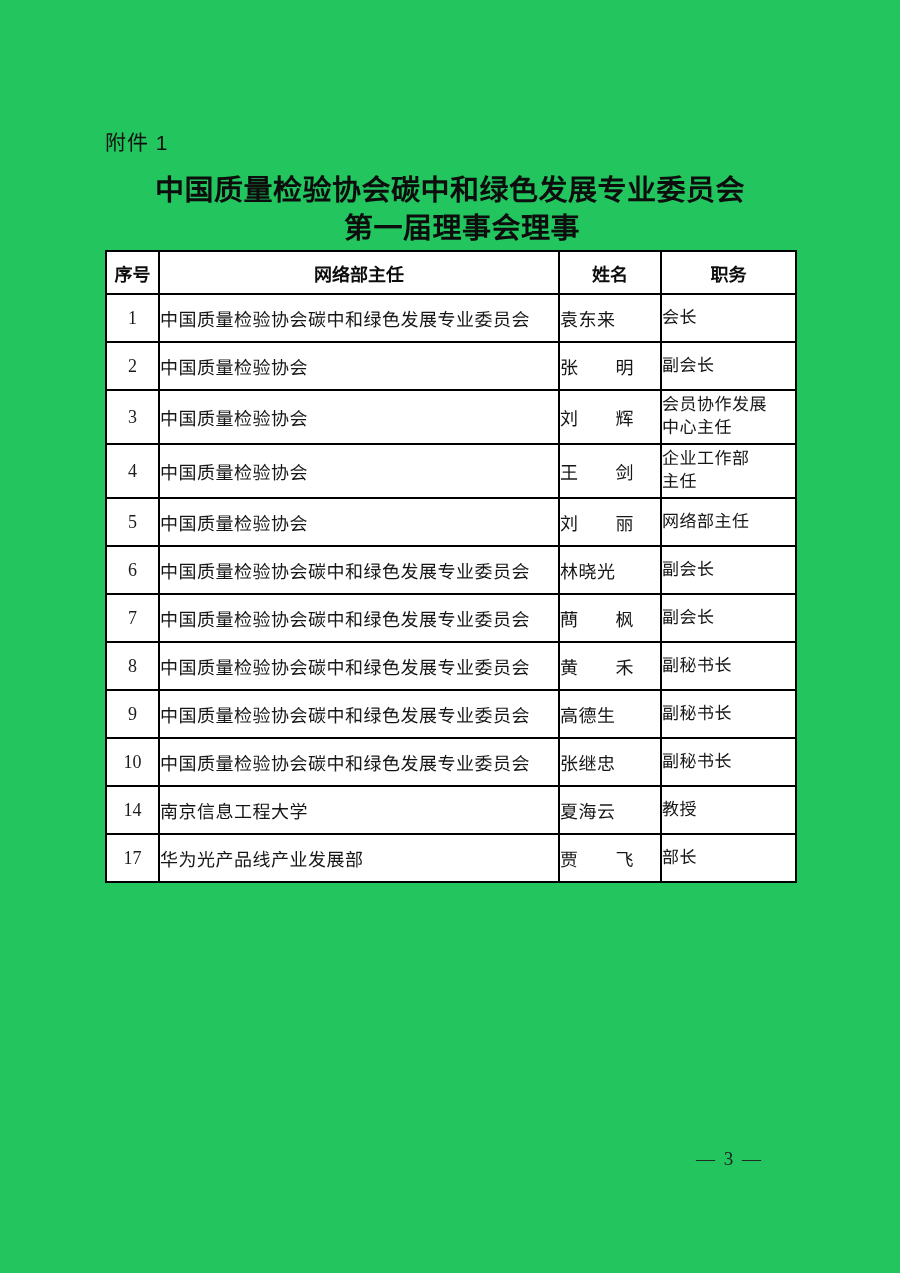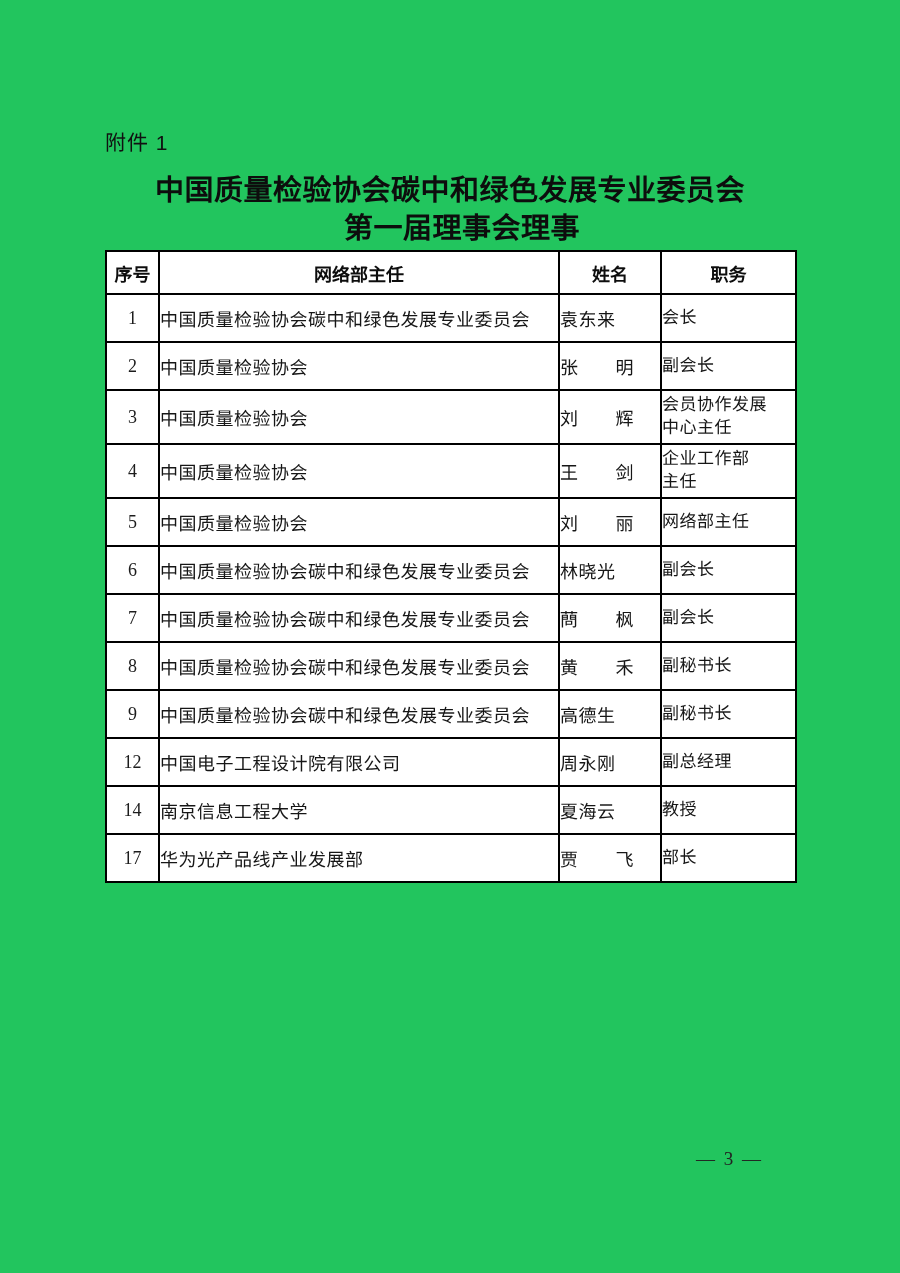--- a/index.html
+++ b/index.html
@@ -185,24 +185,24 @@
     <td class="c-name">黄　　禾</td>
     <td class="c-pos">副秘书长</td>
   </tr>
         <tr>
     <td class="c-no">9</td>
     <td class="c-org">中国质量检验协会碳中和绿色发展专业委员会</td>
     <td class="c-name">高德生</td>
     <td class="c-pos">副秘书长</td>
   </tr>
         <tr>
-    <td class="c-no">12</td>
-    <td class="c-org">中国电子工程设计院有限公司</td>
-    <td class="c-name">周永刚</td>
-    <td class="c-pos">副总经理</td>
+    <td class="c-no">10</td>
+    <td class="c-org">中国质量检验协会碳中和绿色发展专业委员会</td>
+    <td class="c-name">张继忠</td>
+    <td class="c-pos">副秘书长</td>
   </tr>
         <tr>
     <td class="c-no">14</td>
     <td class="c-org">南京信息工程大学</td>
     <td class="c-name">夏海云</td>
     <td class="c-pos">教授</td>
   </tr>
         <tr>
     <td class="c-no">17</td>
     <td class="c-org">华为光产品线产业发展部</td>

